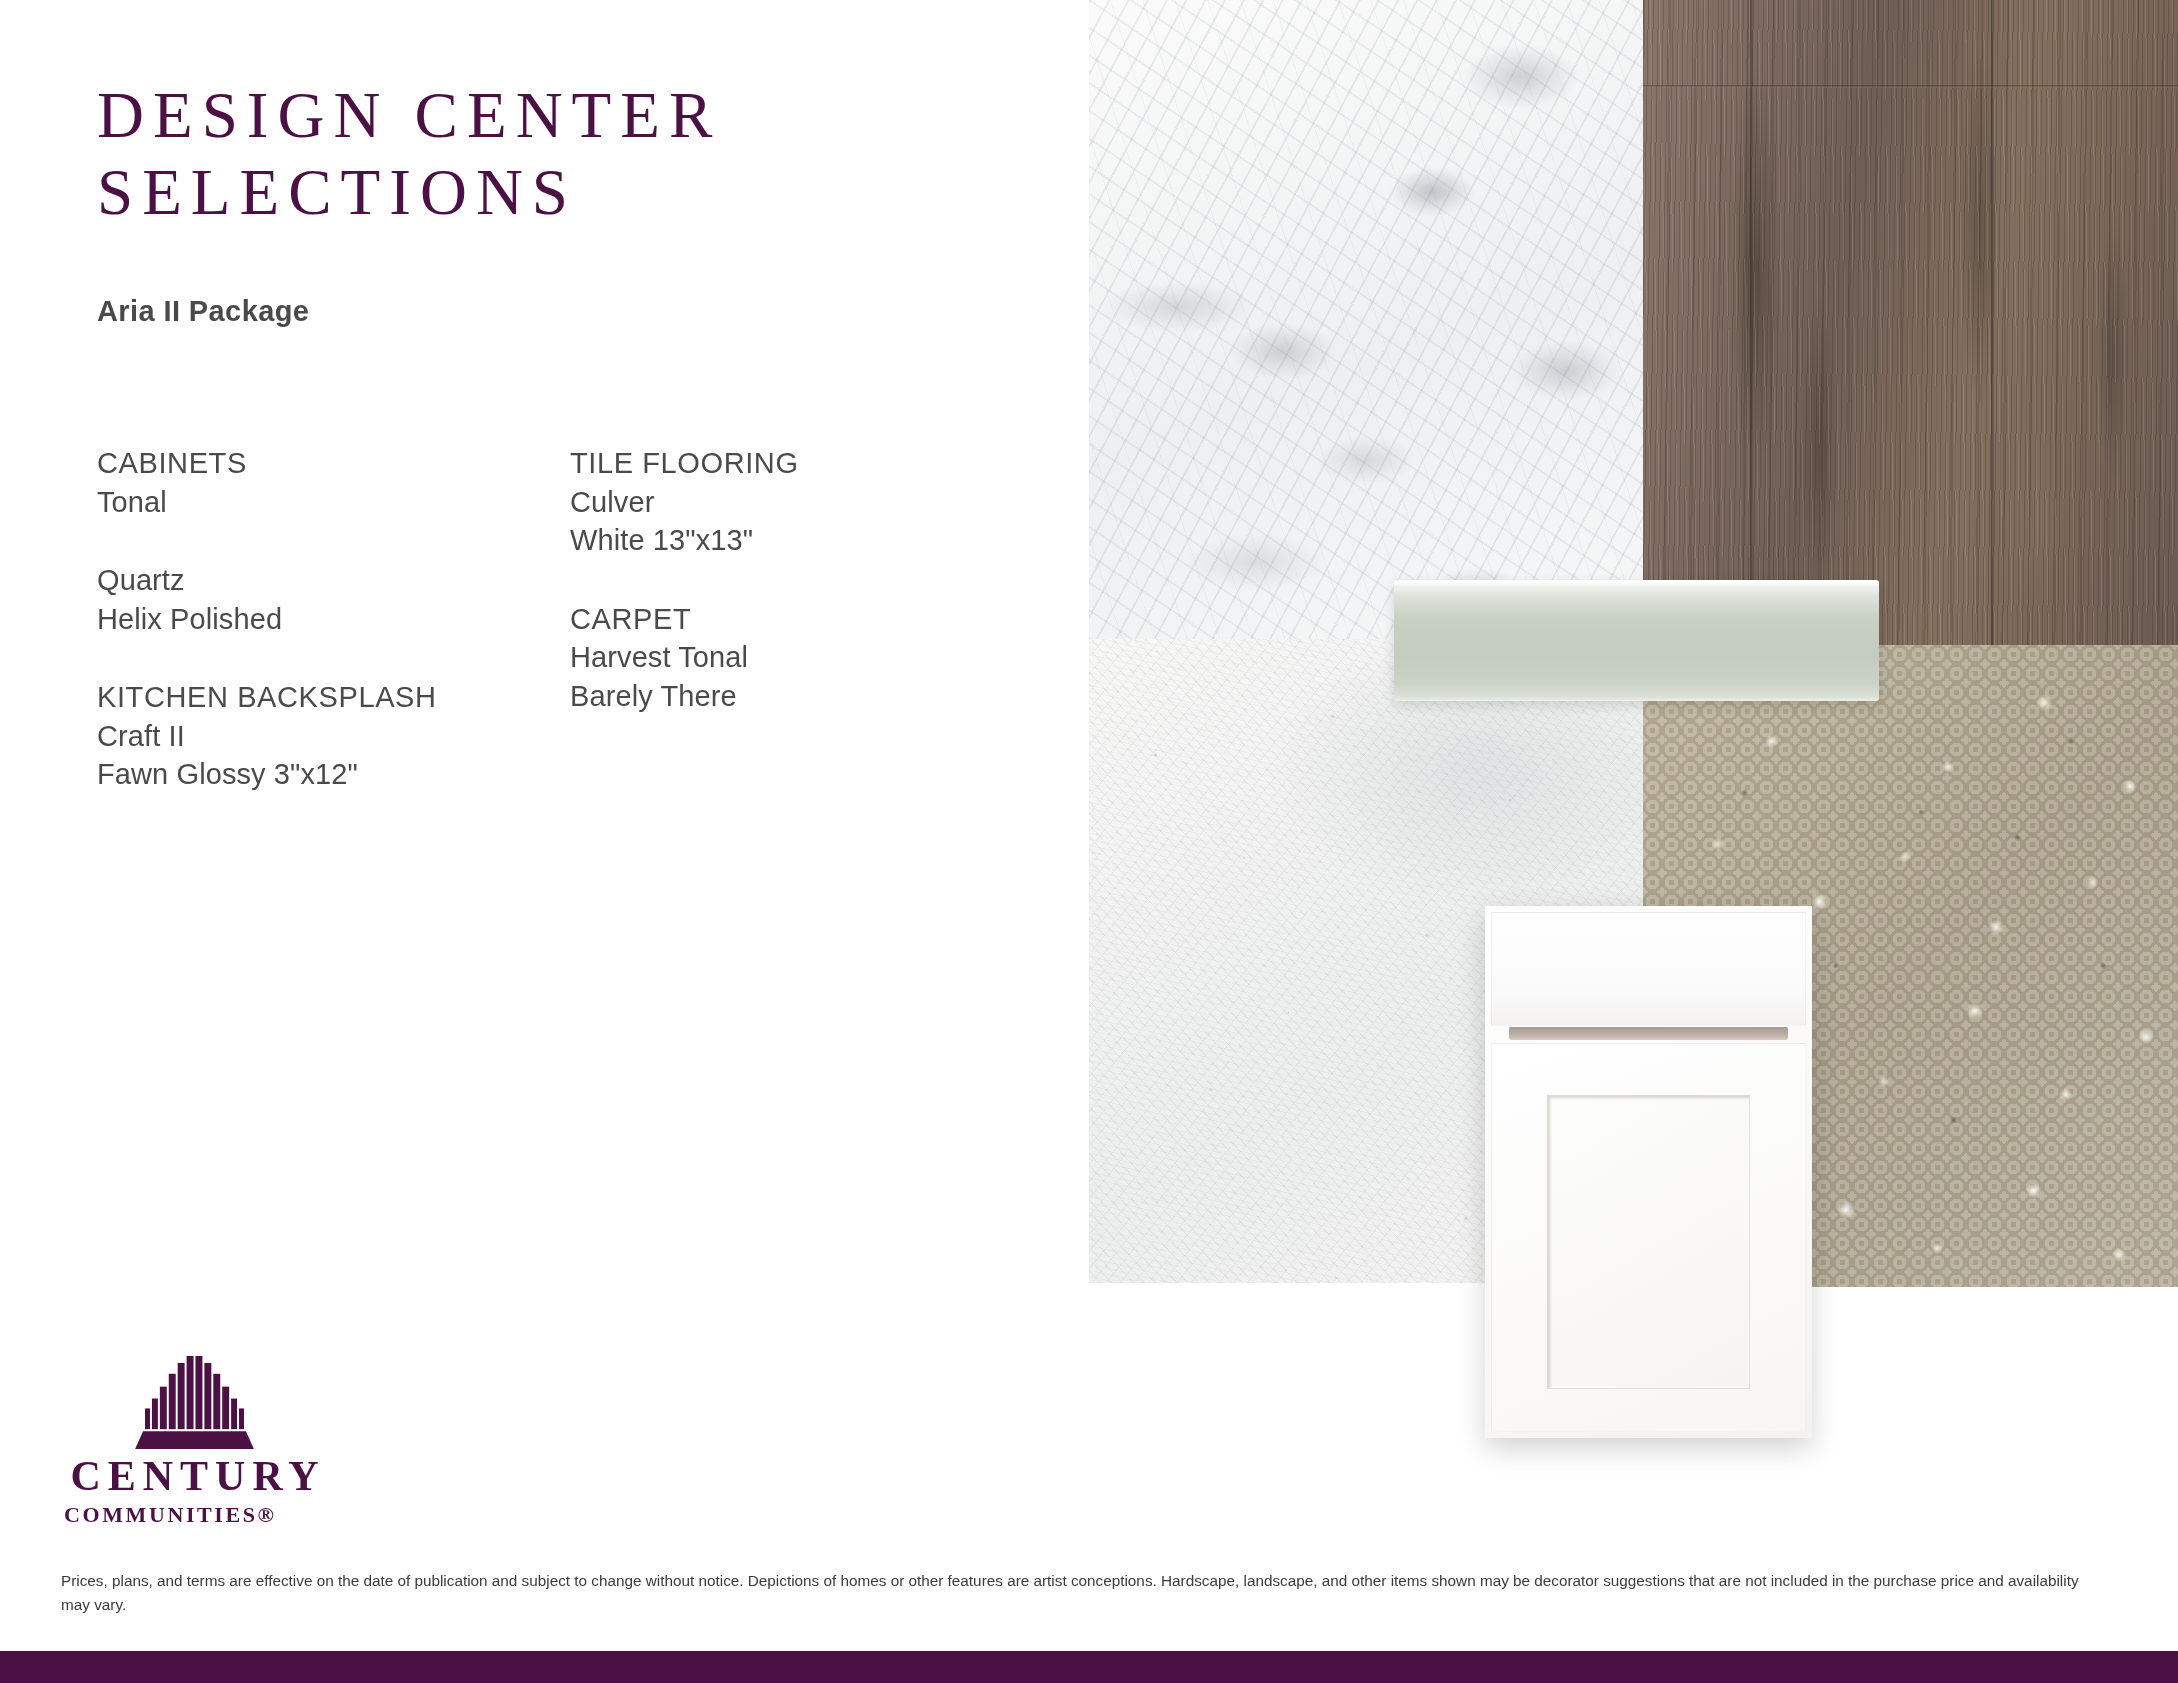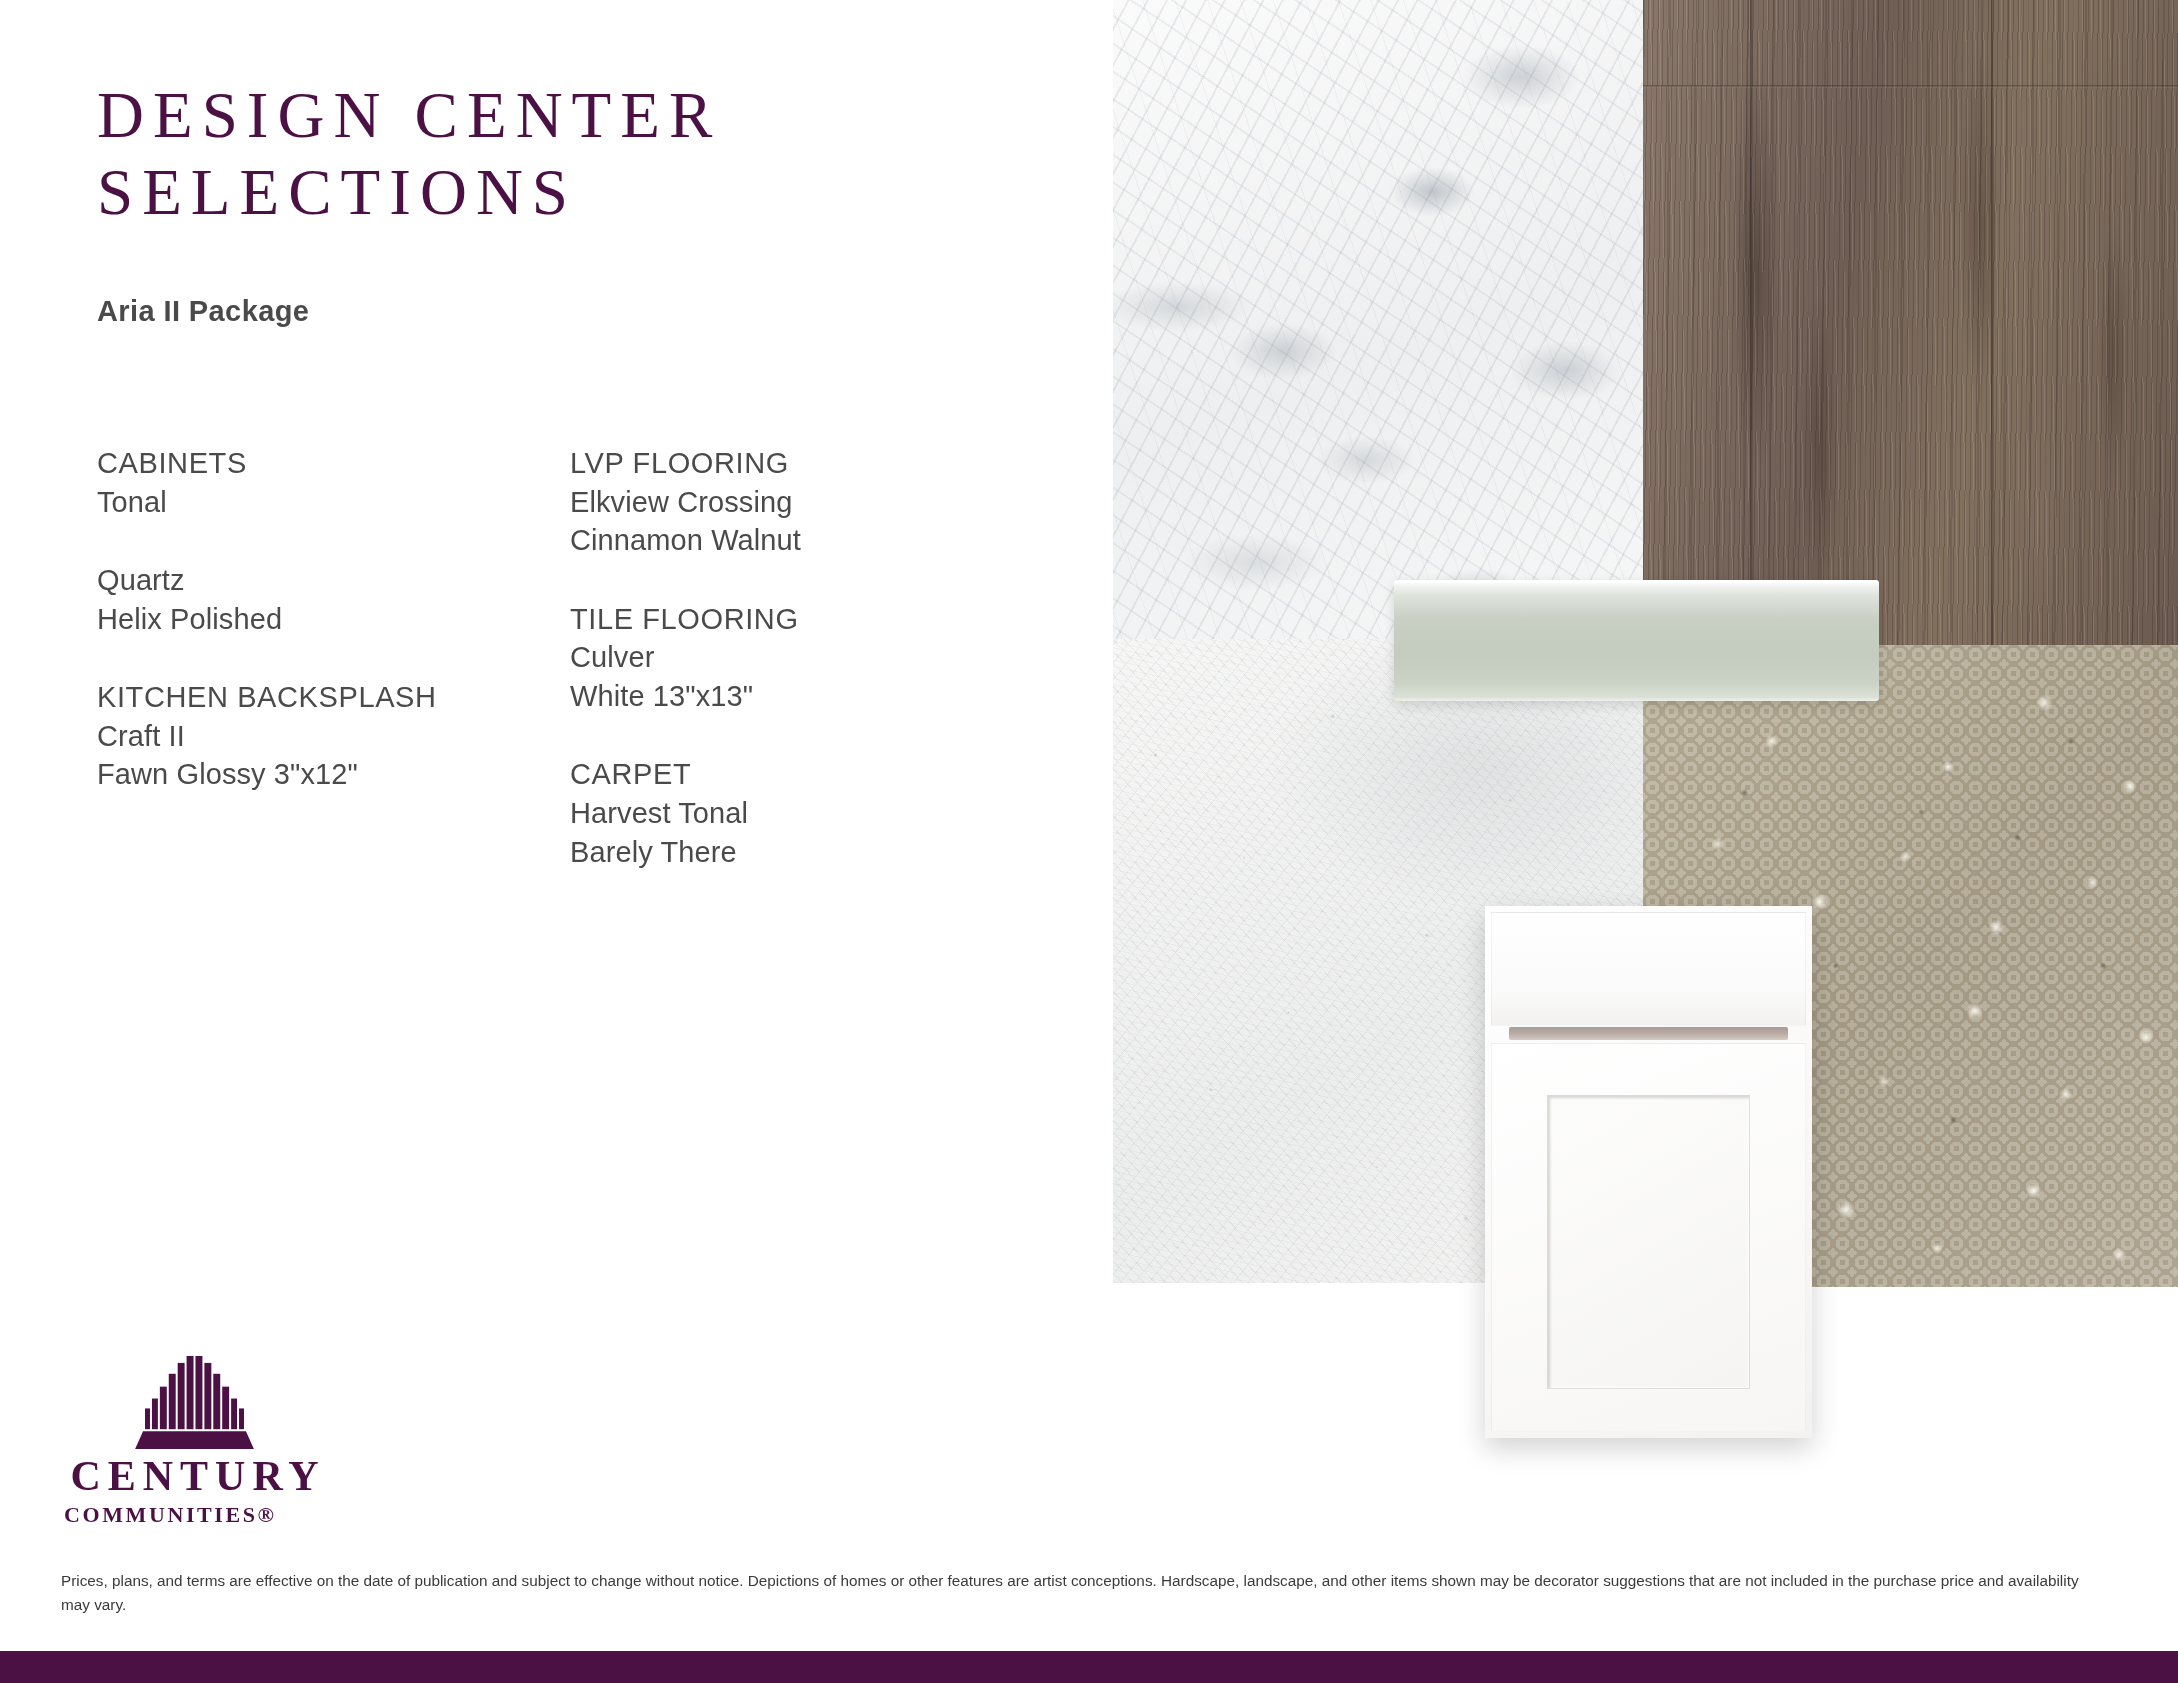--- a/index.html
+++ b/index.html
@@ -16,21 +16,20 @@
   }
 
   
   .left-panel {
     position: absolute;
     left: 0; top: 0;
     width: 1089px;
     height: 1683px;
     background: #ffffff;
     z-index: 5;
-    padding-left: 24px;
   }
 
   .page-title {
     position: absolute;
     left: 97px;
     top: 77px;
     width: 891px;
     font-family: "Liberation Serif", serif;
     font-size: 65px;
     line-height: 1.18;
@@ -387,25 +386,20 @@
       <div class="sel-group">
         <div class="sel-label">KITCHEN BACKSPLASH</div>
         <div class="sel-value">Craft II</div>
         <div class="sel-value">Fawn Glossy 3"x12"</div>
       </div>
 
     </div>
 
     <div class="sel-col col-right">
 
-      <div class="sel-group">
-        <div class="sel-label">LVP FLOORING</div>
-        <div class="sel-value">Elkview Crossing</div>
-        <div class="sel-value">Cinnamon Walnut</div>
-      </div>
 
       <div class="sel-group">
         <div class="sel-label">TILE FLOORING</div>
         <div class="sel-value">Culver</div>
         <div class="sel-value">White 13"x13"</div>
       </div>
 
       <div class="sel-group">
         <div class="sel-label">CARPET</div>
         <div class="sel-value">Harvest Tonal</div>

